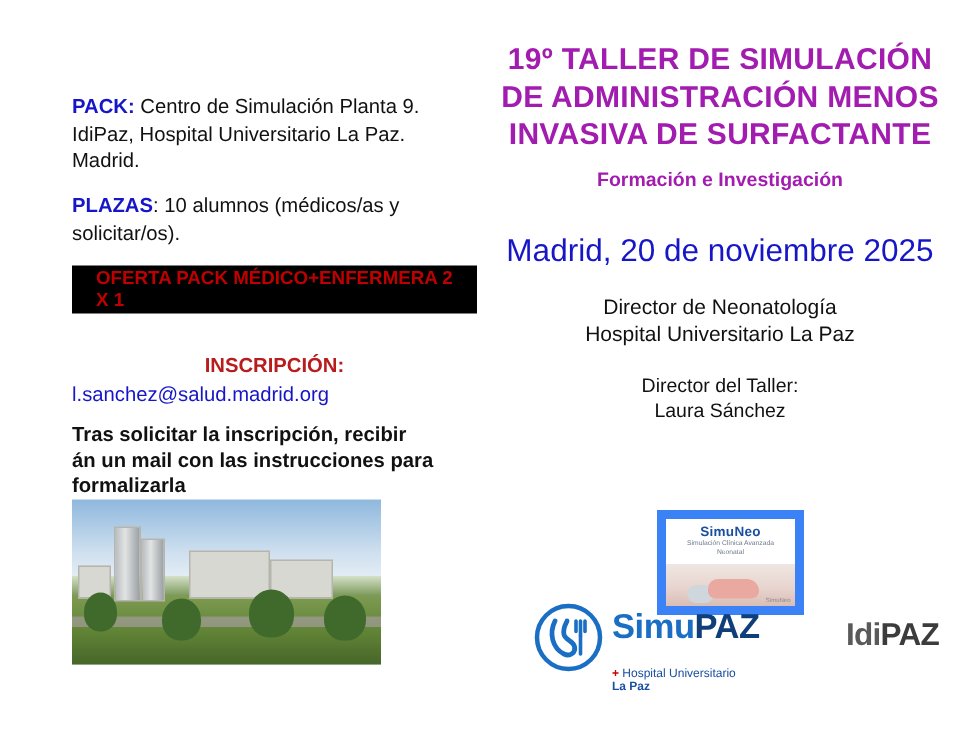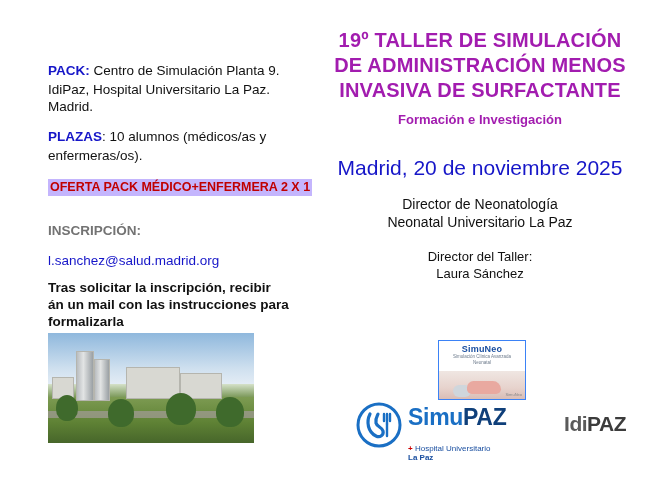--- a/index.html
+++ b/index.html
@@ -34,32 +34,33 @@
     color: #111111;
     font-size: 13.5px;
     line-height: 17px;
     margin-bottom: 2px;
   }
   .block {
     margin-bottom: 13px;
   }
   .highlight {
     display: inline-block;
-    background: #c4b5fd;
+    background: #000000;
     color: #c00000;
     font-weight: bold;
     font-size: 12.5px;
-    padding: 1px 2px;
+    padding: 1px 16px;
     line-height: 15px;
   }
   .insc-head {
-    color: #737373;
-    font-weight: bold;
-    font-size: 13.5px;
-    margin-bottom: 15px;
+    color: #b91c1c;
+    font-weight: bold;
+    font-size: 13.5px;
+    margin-bottom: 4px;
+    text-align: center;
   }
   .email {
     color: #1616c8;
     font-size: 13.5px;
     margin-bottom: 11px;
   }
   .plain {
     color: #111111;
     font-size: 13.5px;
     line-height: 17px;
@@ -152,21 +153,21 @@
   }
 
   
   .simuneo {
     position: absolute;
     left: 438px;
     top: 340px;
     width: 86px;
     height: 58px;
     background: #ffffff;
-    border: 1px solid #3b82f6;
+    border: 6px solid #3b82f6;
     overflow: hidden;
   }
   .simuneo .sn-title {
     color: #1a4fa0;
     font-weight: bold;
     font-size: 9px;
     text-align: center;
     margin-top: 3px;
     letter-spacing: .2px;
   }
@@ -257,21 +258,21 @@
         <span class="blue-label">PACK:</span>
         <span>Centro de Simulación Planta 9.</span>
       </div>
       <div class="line">IdiPaz, Hospital Universitario La Paz. Madrid.</div>
     </div>
 
     <div class="block">
       <div class="line">
         <span class="blue-label">PLAZAS</span><span>: 10 alumnos (médicos/as y</span>
       </div>
-      <div class="line">enfermeras/os).</div>
+      <div class="line">solicitar/os).</div>
     </div>
 
     <div class="block">
       <span class="highlight">OFERTA PACK MÉDICO+ENFERMERA 2 X 1</span>
     </div>
 
     <div style="height:14px"></div>
 
     <div class="insc-head">INSCRIPCIÓN:</div>
     <div class="email">l.sanchez@salud.madrid.org</div>
@@ -297,21 +298,21 @@
     <div class="ph-tree" style="left:60px; top:66px; width:26px; height:28px;"></div>
     <div class="ph-tree" style="left:118px; top:60px; width:30px; height:32px;"></div>
     <div class="ph-tree" style="left:168px; top:64px; width:28px; height:30px;"></div>
   </div>
 
   <div class="right-col">
     <div class="title">19º TALLER DE SIMULACIÓN DE ADMINISTRACIÓN MENOS INVASIVA DE SURFACTANTE</div>
     <div class="subtitle">Formación e Investigación</div>
     <div class="date">Madrid, 20 de noviembre 2025</div>
     <div class="service">Director de Neonatología</div>
-    <div class="service" style="margin-top:0">Neonatal Universitario La Paz</div>
+    <div class="service" style="margin-top:0">Hospital Universitario La Paz</div>
     <div class="director">Director del Taller:</div>
     <div class="director" style="margin-top:0">Laura Sánchez</div>
   </div>
 
   <div class="simuneo">
     <div class="sn-title">SimuNeo</div>
     <div class="sn-sub">Simulación Clínica Avanzada</div>
     <div class="sn-sub">Neonatal</div>
     <div class="sn-img">
       <div class="sn-hand"></div>

